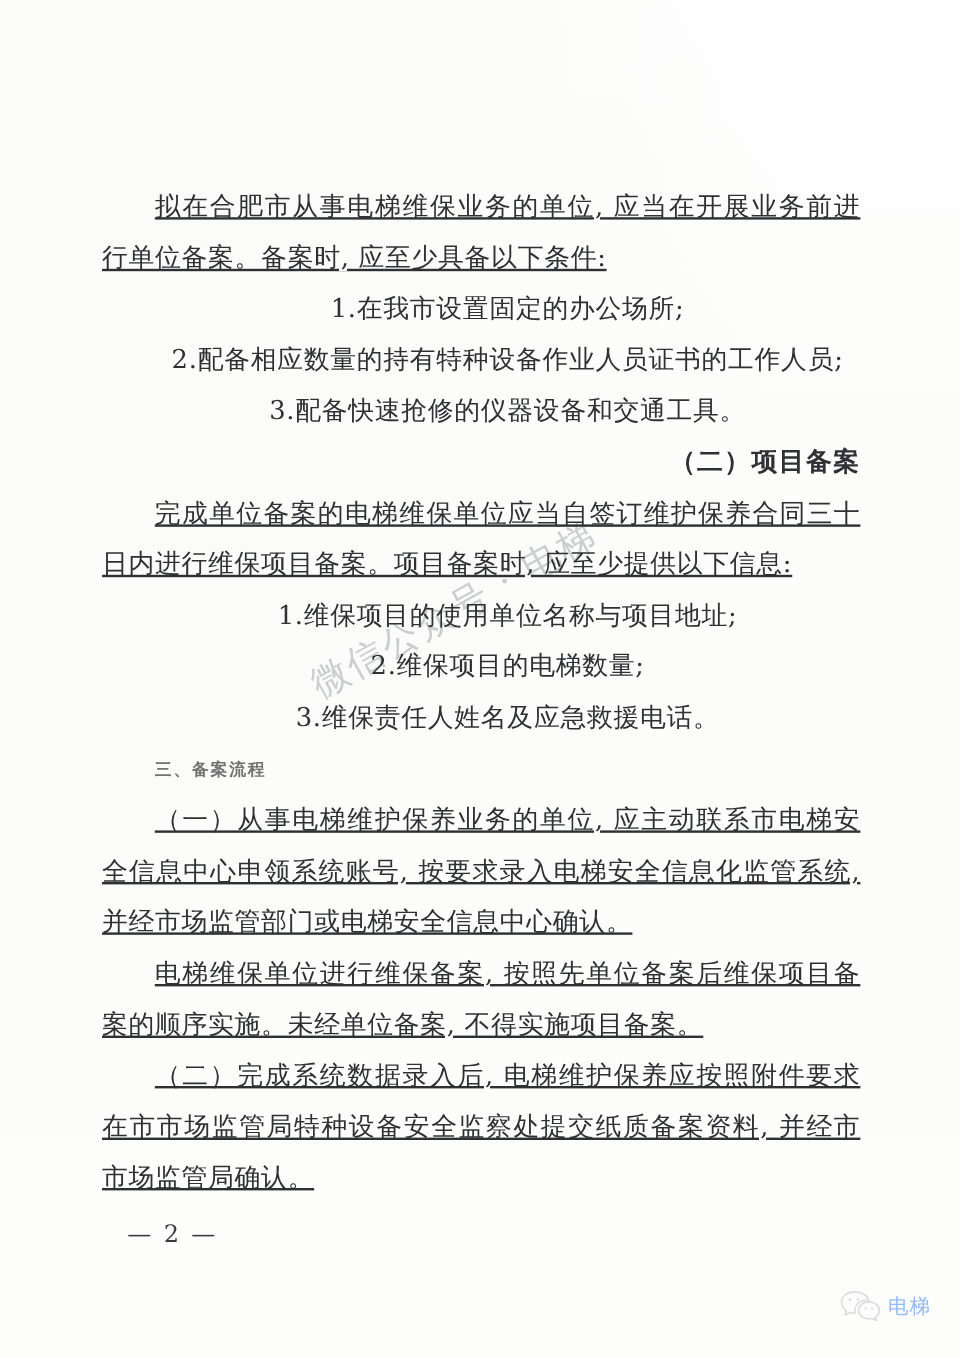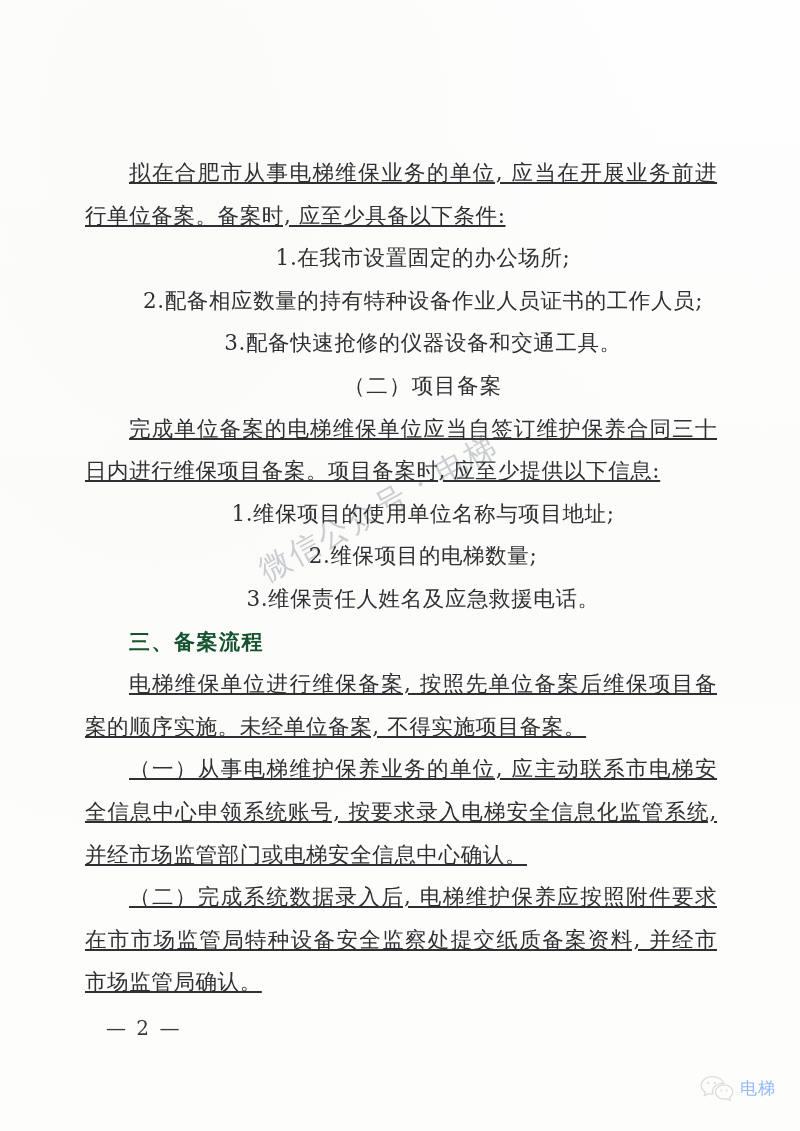--- a/index.html
+++ b/index.html
@@ -57,35 +57,35 @@
   
   .li {
     text-indent: 44px;
     text-align: center;
     white-space: nowrap;
   }
 
   
   .head-b {
     text-indent: 44px;
-    font-weight: 400;
+    font-weight: 700;
     font-family: "DejaVu Serif", "Liberation Serif", serif;
     letter-spacing: 1.2px;
-    text-align: center;
+    text-align: right;
   }
 
   
   .head-a {
     text-indent: 44px;
     font-weight: 700;
     font-family: "DejaVu Sans", "Liberation Sans", sans-serif;
-    font-size: 21px;
+    font-size: 14px;
     letter-spacing: 1.5px;
     text-align: left;
-    color: #14532d;
+    color: #737373;
   }
 
   
   #watermark {
     position: absolute;
     left: 262px;
     top: 552px;
     transform: rotate(-29deg);
     transform-origin: left center;
     color: #b9bcc2;
@@ -148,22 +148,22 @@
       <div class="para">拟在合肥市从事电梯维保业务的单位, 应当在开展业务前进行单位备案。备案时, 应至少具备以下条件:</div>
       <div class="li">1.在我市设置固定的办公场所;</div>
       <div class="li">2.配备相应数量的持有特种设备作业人员证书的工作人员;</div>
       <div class="li">3.配备快速抢修的仪器设备和交通工具。</div>
       <div class="head-b">（二）项目备案</div>
       <div class="para">完成单位备案的电梯维保单位应当自签订维护保养合同三十日内进行维保项目备案。项目备案时, 应至少提供以下信息:</div>
       <div class="li">1.维保项目的使用单位名称与项目地址;</div>
       <div class="li">2.维保项目的电梯数量;</div>
       <div class="li">3.维保责任人姓名及应急救援电话。</div>
       <div class="head-a">三、备案流程</div>
+      <div class="para">（一）从事电梯维护保养业务的单位, 应主动联系市电梯安全信息中心申领系统账号, 按要求录入电梯安全信息化监管系统, 并经市场监管部门或电梯安全信息中心确认。</div>
       <div class="para">电梯维保单位进行维保备案, 按照先单位备案后维保项目备案的顺序实施。未经单位备案, 不得实施项目备案。</div>
-      <div class="para">（一）从事电梯维护保养业务的单位, 应主动联系市电梯安全信息中心申领系统账号, 按要求录入电梯安全信息化监管系统, 并经市场监管部门或电梯安全信息中心确认。</div>
       <div class="para">（二）完成系统数据录入后, 电梯维护保养应按照附件要求在市市场监管局特种设备安全监察处提交纸质备案资料, 并经市市场监管局确认。</div>
     </div>
 
   <div id="page-number">— 2 —</div>
 
   <div id="wechat-badge">
     <span class="logo">
       <svg viewBox="0 0 44 34" width="34" height="28" aria-hidden="true">
 
         <path d="M15.2 2.2C7.6 2.2 1.6 7.4 1.6 13.6c0 3.6 2.1 6.8 5.3 8.9l-1.5 4.6 5.2-2.7c1.5.4 3.1.6 4.6.6.5 0 1 0 1.5-.1-.3-1-.5-2-.5-3 0-6 5.9-10.9 13.2-10.9.5 0 1 0 1.5.1C29.8 6.1 23.2 2.2 15.2 2.2z" fill="none" stroke="#bfc2c7" stroke-width="1.7" stroke-linejoin="round"></path>

